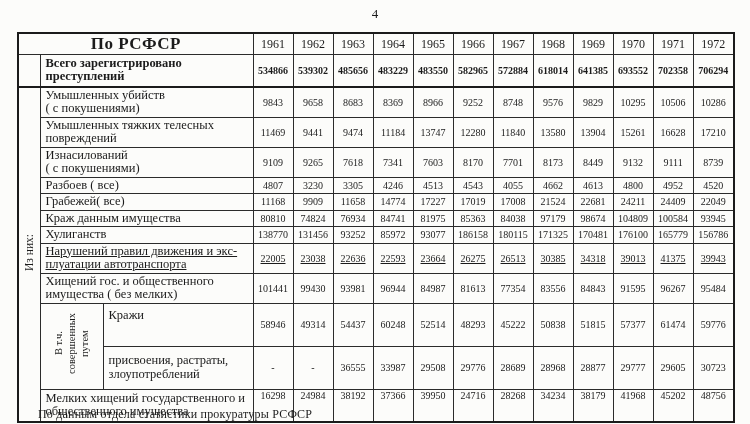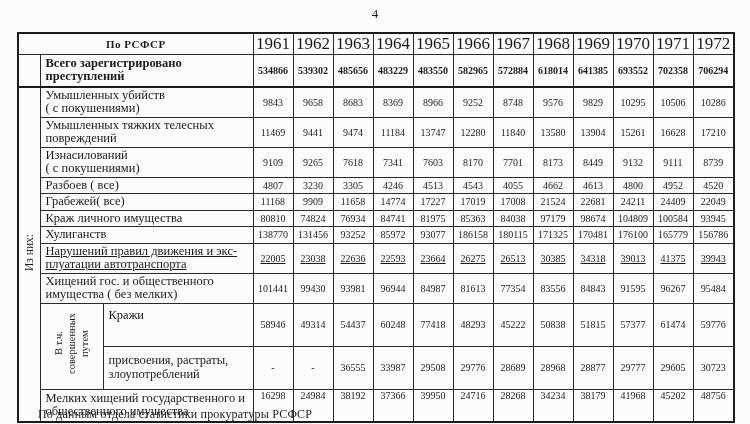--- a/index.html
+++ b/index.html
@@ -16,22 +16,22 @@
   }
   table.stat-table {
     position:absolute; left:17px; top:32px; width:716px;
     border-collapse:collapse; table-layout:fixed;
     border:2px solid var(--ink);
   }
   .stat-table td {
     border:1px solid var(--line); padding:0;
     overflow:hidden; vertical-align:middle;
   }
-  td.corner { font-weight:bold; font-size:11px; text-align:center; letter-spacing:0.5px; }
-  td.year   { font-size:17px; text-align:center;margin-left:15px; }
+  td.corner { font-weight:bold; font-size:17px; text-align:center; letter-spacing:0.5px; }
+  td.year   { font-size:12px; text-align:center;margin-left:15px; }
   td.lbl    { font-size:12.5px; line-height:1.08; padding:1px 3px 1px 5px; }
   td.lbl-top{ vertical-align:top; padding-top:5px;margin-left:36px; }
   td.val    { font-size:10px; text-align:center; }
   td.val-bottom { vertical-align:bottom; padding-bottom:20px; }
   td.narrow { }
   td.vcell  { text-align:center; }
   .vert-text {
     writing-mode:vertical-rl; transform:rotate(180deg);
     display:inline-block; white-space:nowrap;
     font-size:11.5px; line-height:1.15;
@@ -172,21 +172,21 @@
         <td class="val">17227</td>
         <td class="val">17019</td>
         <td class="val">17008</td>
         <td class="val">21524</td>
         <td class="val">22681</td>
         <td class="val">24211</td>
         <td class="val">24409</td>
         <td class="val">22049</td>
       </tr>
       <tr style="height: 16px;">
-        <td class="lbl" colspan="2">Краж личного имущества</td>
+        <td class="lbl" colspan="2">Краж данным имущества</td>
         <td class="val">80810</td>
         <td class="val">74824</td>
         <td class="val">76934</td>
         <td class="val">84741</td>
         <td class="val">81975</td>
         <td class="val">85363</td>
         <td class="val">84038</td>
         <td class="val">97179</td>
         <td class="val">98674</td>
         <td class="val">104809</td>
@@ -238,21 +238,21 @@
         <td class="val">96267</td>
         <td class="val">95484</td>
       </tr>
       <tr style="height: 43px;">
         <td class="vcell" rowspan="2"><span class="vert-text small">В т.ч.<br>совершенных<br>путем</span></td>
         <td class="lbl lbl-top">Кражи</td>
         <td class="val">58946</td>
         <td class="val">49314</td>
         <td class="val">54437</td>
         <td class="val">60248</td>
-        <td class="val">77418</td>
+        <td class="val">52514</td>
         <td class="val">48293</td>
         <td class="val">45222</td>
         <td class="val">50838</td>
         <td class="val">51815</td>
         <td class="val">57377</td>
         <td class="val">61474</td>
         <td class="val">59776</td>
       </tr>
       <tr style="height: 43px; font-family: Liberation Serif, serif;">
         <td class="lbl">присвоения, растраты,<br>злоупотреблений</td>

